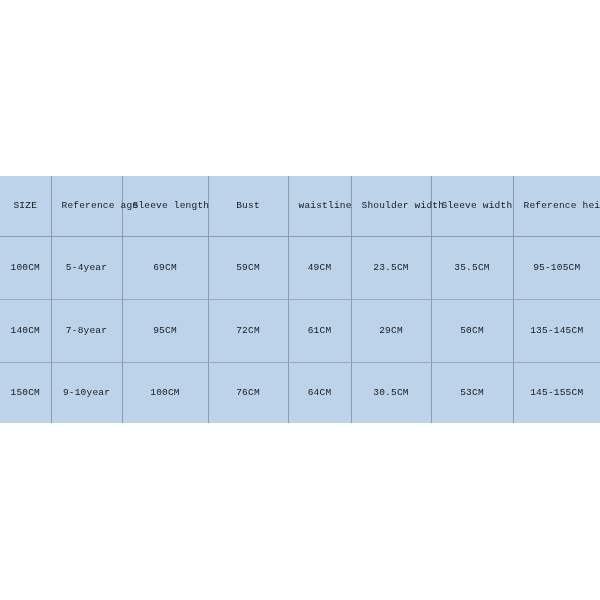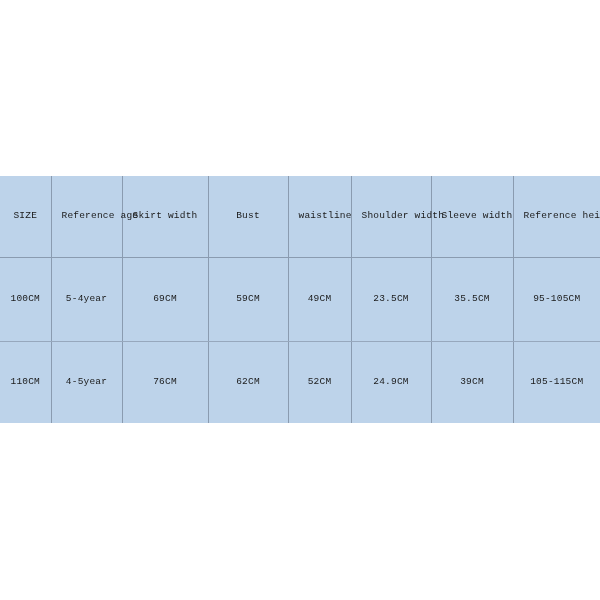--- a/index.html
+++ b/index.html
@@ -74,48 +74,58 @@
         <col class="c3">
       <col class="c4">
         <col class="c5">
         <col class="c6">
         <col class="c7">
     </colgroup>
     <tbody>
       <tr class="header-row">
         <td>SIZE</td>
         <td>Reference age</td>
-        <td>Skirt width</td>
+        <td>Sleeve length</td>
         <td>Bust</td>
         <td>waistline</td>
         <td>Shoulder width</td>
         <td>Sleeve width</td>
         <td>Reference height</td>
       </tr>
 
       <tr>
         <td>100CM</td>
         <td>5-4year</td>
         <td>69CM</td>
         <td>59CM</td>
         <td>49CM</td>
         <td>23.5CM</td>
         <td>35.5CM</td>
         <td>95-105CM</td>
       </tr>
 
-      <tr>
-        <td>110CM</td>
-        <td>4-5year</td>
-        <td>76CM</td>
-        <td>62CM</td>
-        <td>52CM</td>
-        <td>24.9CM</td>
-        <td>39CM</td>
-        <td>105-115CM</td>
-      </tr>
 
 
 
+      <tr>
+        <td>140CM</td>
+        <td>7-8year</td>
+        <td>95CM</td>
+        <td>72CM</td>
+        <td>61CM</td>
+        <td>29CM</td>
+        <td>50CM</td>
+        <td>135-145CM</td>
+      </tr>
 
+      <tr>
+        <td>150CM</td>
+        <td>9-10year</td>
+        <td>100CM</td>
+        <td>76CM</td>
+        <td>64CM</td>
+        <td>30.5CM</td>
+        <td>53CM</td>
+        <td>145-155CM</td>
+      </tr>
     </tbody>
   </table>
 </div>
 
 </body></html>

